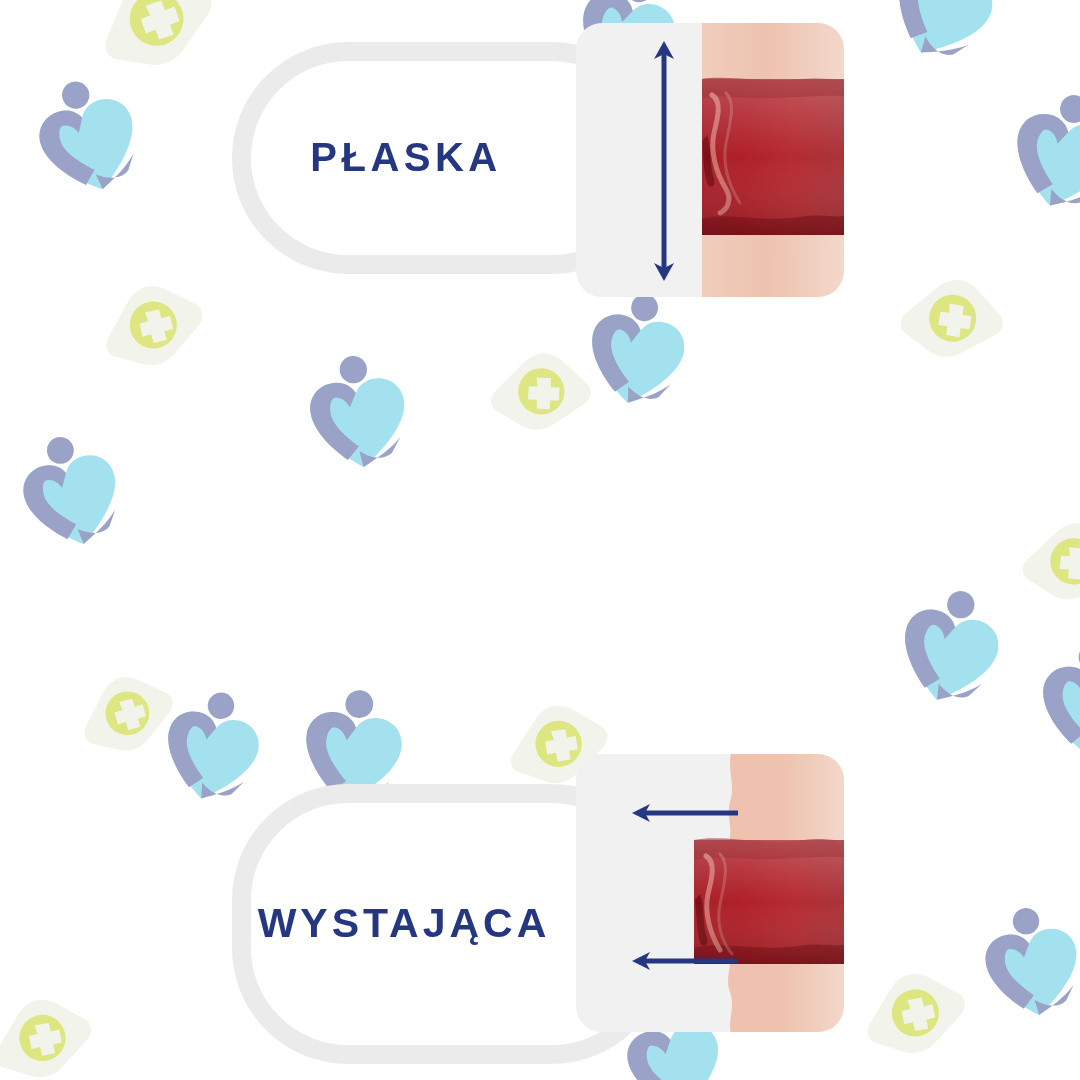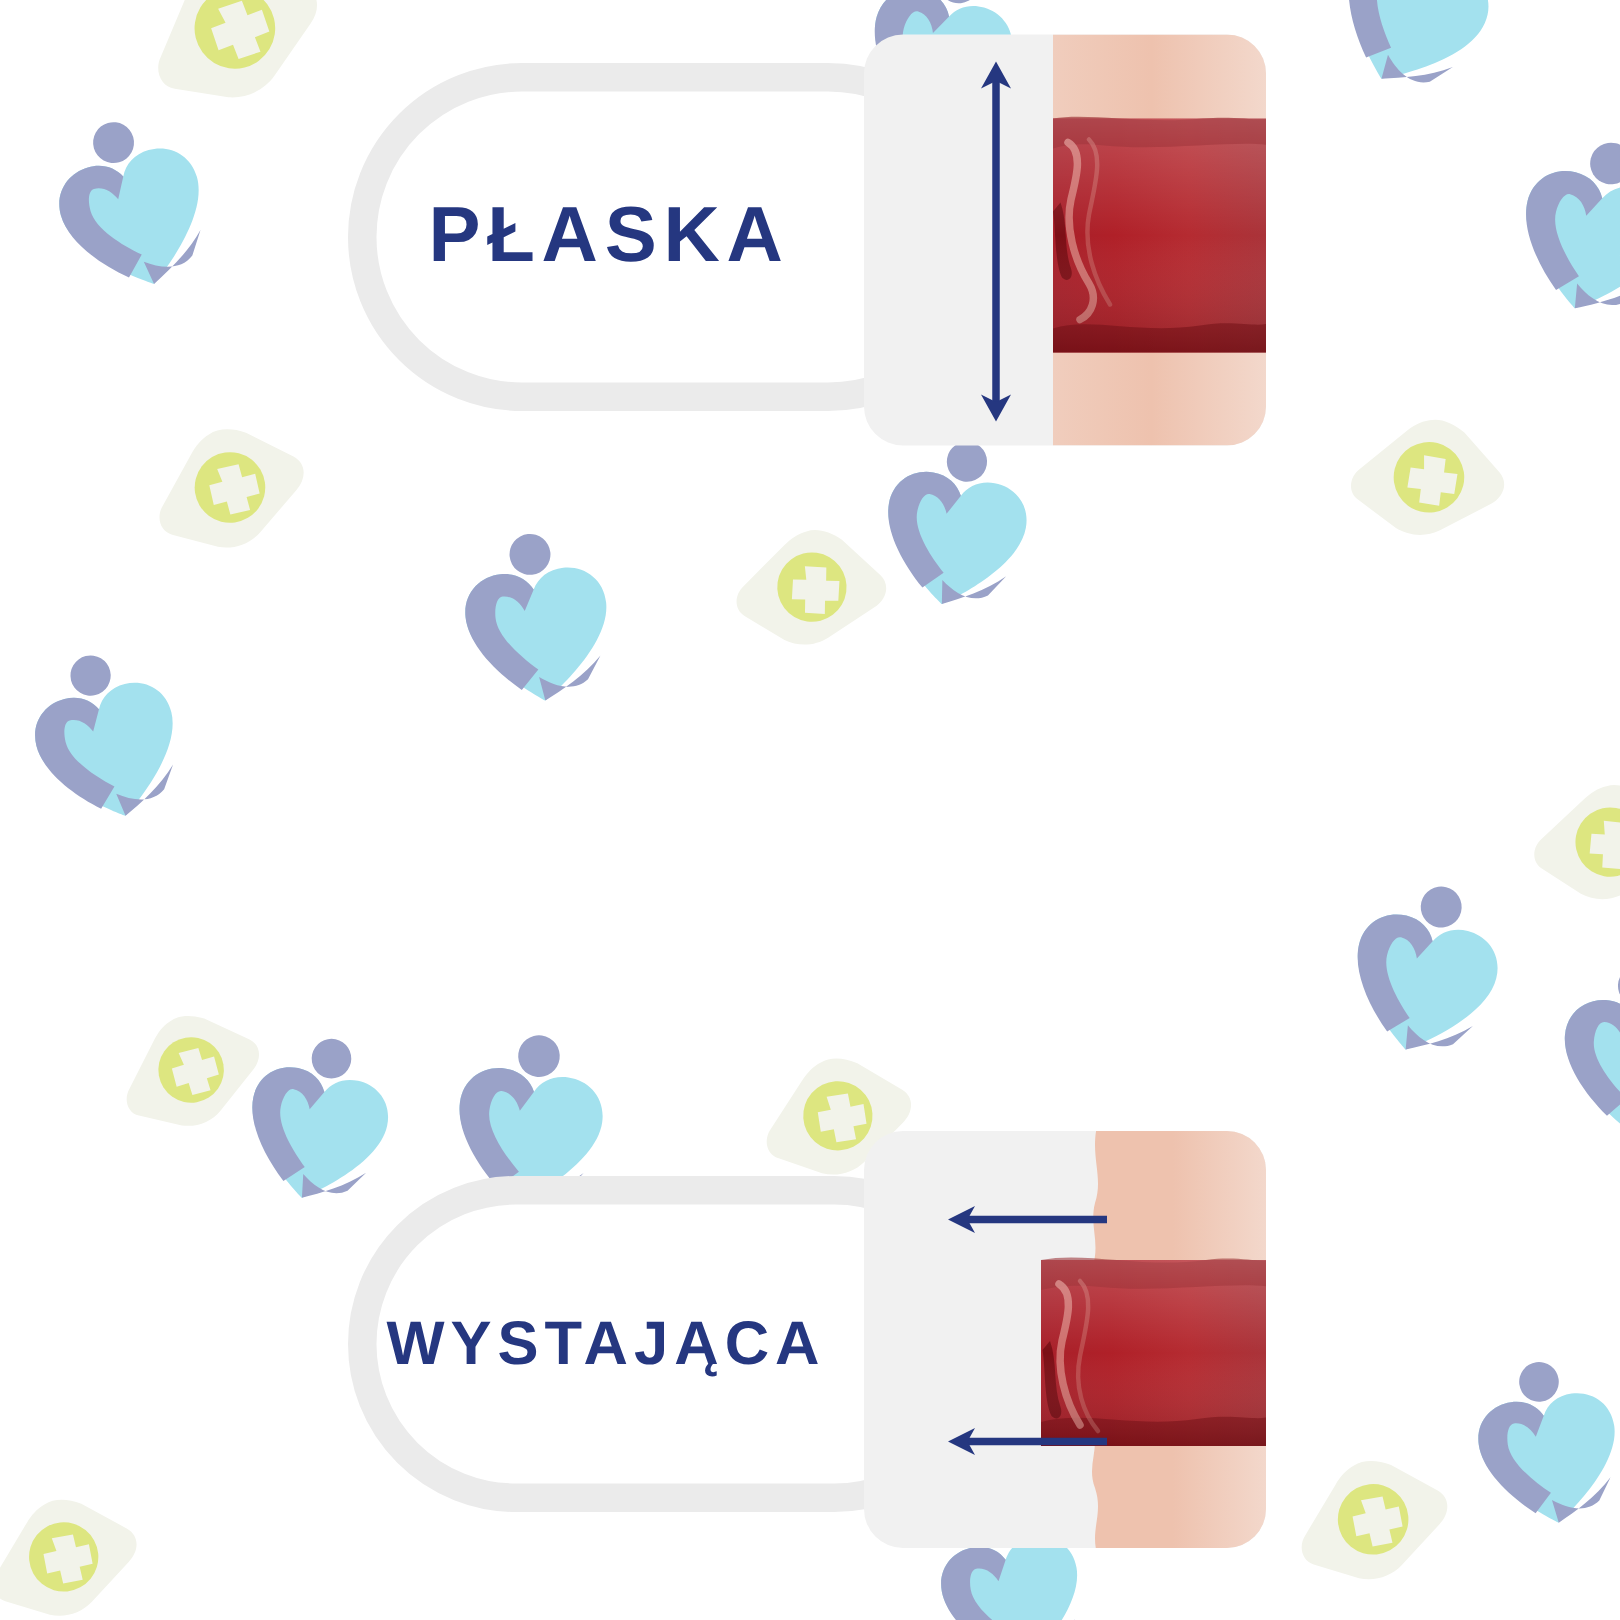--- a/index.html
+++ b/index.html
@@ -29,31 +29,31 @@
     border:19px solid #ebebeb;
     box-sizing:border-box;
     display:flex;
     align-items:center;
     justify-content:center;
     z-index:6;
   }
   .pill-label{
     color:#253780;
     font-weight:700;
-    font-size:52px;
+    font-size:40px;
     letter-spacing:4.5px;
     white-space:nowrap;
     font-family:"Liberation Sans", sans-serif;
     line-height:1;
     transform:translateY(-1px);
   }
   
   #pill-0{left:232px;top:42px;width:436px;height:232px;border-radius:116px;}
   #pill-0 .pill-label{transform:translate(-44px,-1px);}
-  #pill-1{left:232px;top:424px;width:436px;height:224px;border-radius:116px;}
+  #pill-1{left:232px;top:424px;width:436px;height:280px;border-radius:116px;}
   #pill-1 .pill-label{transform:translate(-46px,-1px);font-size:41px;letter-spacing:4px;}
 
   
   .img-card{
     position:absolute;
     background:#f1f1f1;
     border-radius:26px;
     overflow:hidden;
     z-index:7;
   }

